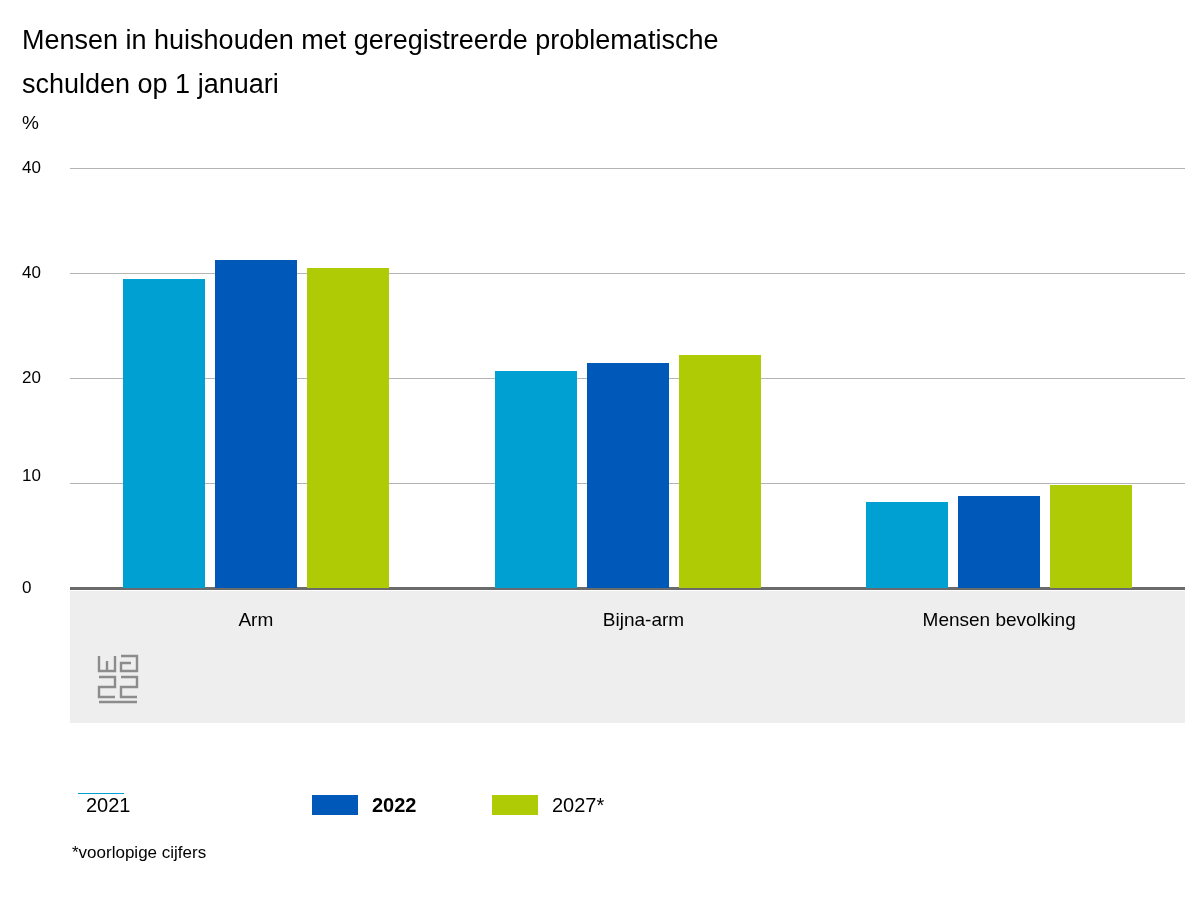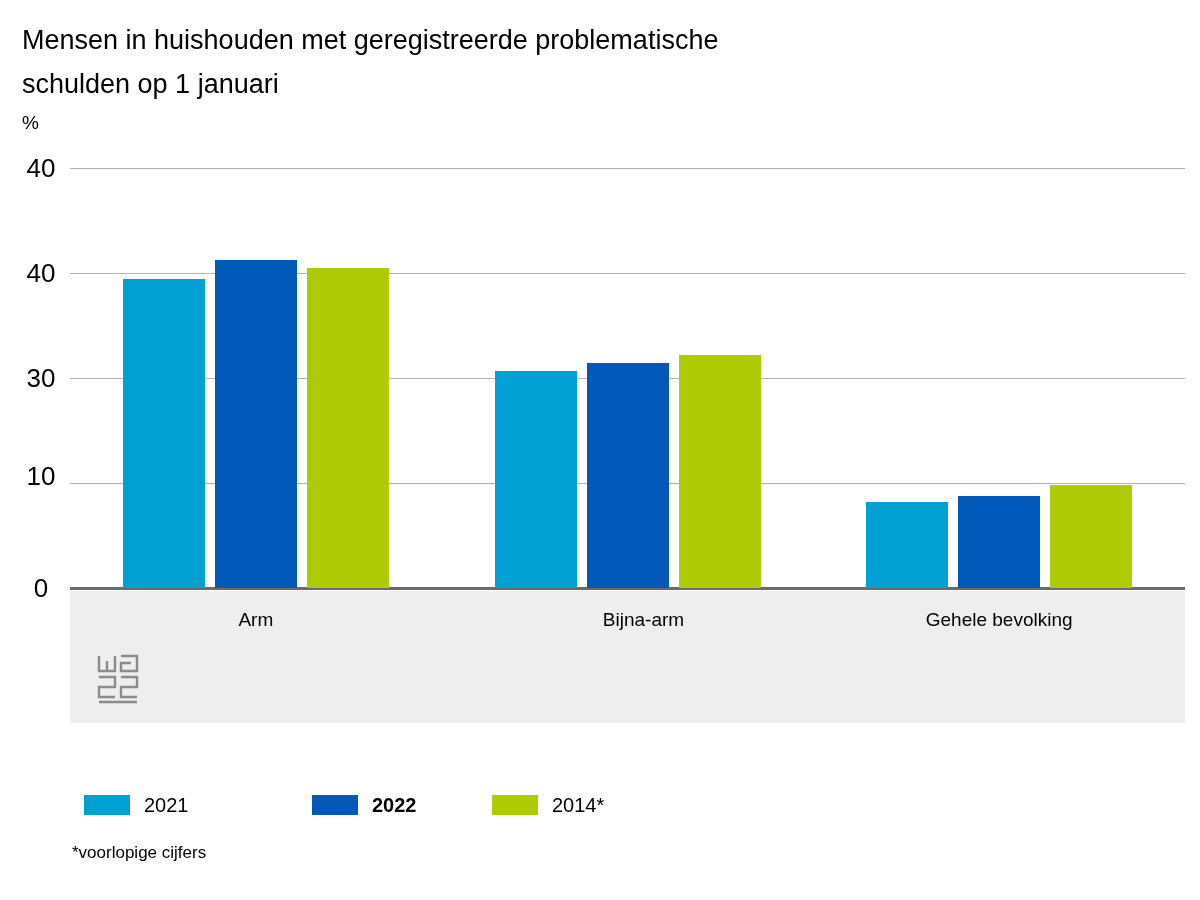--- a/index.html
+++ b/index.html
@@ -54,22 +54,22 @@
   }
   .gridline.baseline {
     height: 3px;
     background: #6b6b6b;
   }
   .ytick-label {
     position: absolute;
     left: -48px;
     transform: translateY(-50%);
     width: 38px;
-    text-align: center;
-    font-size: 26px;
+    text-align: left;
+    font-size: 17px;
   }
 
   
   .bars-layer {
     position: absolute;
     left: 0;
     top: 0;
     width: 1115px;
     height: 420px;
   }
@@ -144,21 +144,21 @@
 
 <div class="y-axis-unit">%</div>
 
 <div class="plot-area">
   <div id="gridlines">
       <div class="gridline baseline" style="top: 419px;"></div>
       <div class="ytick-label" style="top: 420px;">0</div>
       <div class="gridline" style="top: 315px;"></div>
       <div class="ytick-label" style="top: 308px;">10</div>
       <div class="gridline" style="top: 210px;"></div>
-      <div class="ytick-label" style="top: 210px;">30</div>
+      <div class="ytick-label" style="top: 210px;">20</div>
       <div class="gridline" style="top: 105px;"></div>
       <div class="ytick-label" style="top: 105px;">40</div>
       <div class="gridline" style="top: 0px;"></div>
       <div class="ytick-label" style="top: 0px;">40</div>
     </div>
   <div class="bars-layer" id="bars">
       <div class="bar" title="2021 Arm: 29.4%" style="left: 52.8333px; width: 82px; height: 308.7px; background: rgb(0, 160, 210);"></div>
       <div class="bar" title="2022 Arm: 31.2%" style="left: 144.833px; width: 82px; height: 327.6px; background: rgb(0, 88, 184);"></div>
       <div class="bar" title="2023* Arm: 30.5%" style="left: 236.833px; width: 82px; height: 320.25px; background: rgb(175, 203, 5);"></div>
       <div class="bar" title="2021 Bijna-arm: 20.7%" style="left: 424.5px; width: 82px; height: 217.35px; background: rgb(0, 160, 210);"></div>
@@ -167,44 +167,44 @@
       <div class="bar" title="2021 Gehele bevolking: 8.2%" style="left: 796.167px; width: 82px; height: 86.1px; background: rgb(0, 160, 210);"></div>
       <div class="bar" title="2022 Gehele bevolking: 8.8%" style="left: 888.167px; width: 82px; height: 92.4px; background: rgb(0, 88, 184);"></div>
       <div class="bar" title="2023* Gehele bevolking: 9.8%" style="left: 980.167px; width: 82px; height: 102.9px; background: rgb(175, 203, 5);"></div>
     </div>
 </div>
 
 <div class="category-band">
   <div id="cat-labels">
       <div class="cat-label" style="left: 185.833px;">Arm</div>
       <div class="cat-label" style="left: 557.5px; margin-left: 16px;">Bijna-arm</div>
-      <div class="cat-label" style="left: 929.167px;">Gehele bevolking</div>
+      <div class="cat-label" style="left: 929.167px;">Mensen bevolking</div>
     </div>
   <div class="cbs-logo">
     <svg viewBox="0 0 46 52" width="46" height="52" aria-hidden="true">
       <g fill="none" stroke="#8c8c8c" stroke-width="2.4">
         <path d="M4 3 L4 18 L20 18 L20 3"></path>
         <path d="M12 8 L12 18"></path>
         <path d="M26 3 L42 3 L42 18 L26 18 L26 10 L36 10"></path>
         <path d="M4 24 L20 24 L20 34 L4 34 L4 44 L20 44"></path>
         <path d="M26 24 L42 24 L42 34 L26 34 L26 44 L42 44"></path>
         <path d="M4 49 L42 49"></path>
       </g>
     </svg>
   </div>
 </div>
 
 <div class="legend" id="legend">
-    <div class="legend-item" style="left: 12px;">
+    <div class="legend-item" style="left: 0px; flex-direction: column;">
       <span class="legend-swatch" style="background: rgb(0, 160, 210);"></span>
       <span class="legend-text">2021</span>
     </div>
     <div class="legend-item" style="left: 240px; font-weight: bold;">
       <span class="legend-swatch" style="background: rgb(0, 88, 184);"></span>
       <span class="legend-text">2022</span>
     </div>
     <div class="legend-item" style="left: 420px;">
       <span class="legend-swatch" style="background: rgb(175, 203, 5);"></span>
-      <span class="legend-text">2014*</span>
+      <span class="legend-text">2027*</span>
     </div>
   </div>
 
 <div class="footnote">*voorlopige cijfers</div>
 
 </body></html>

